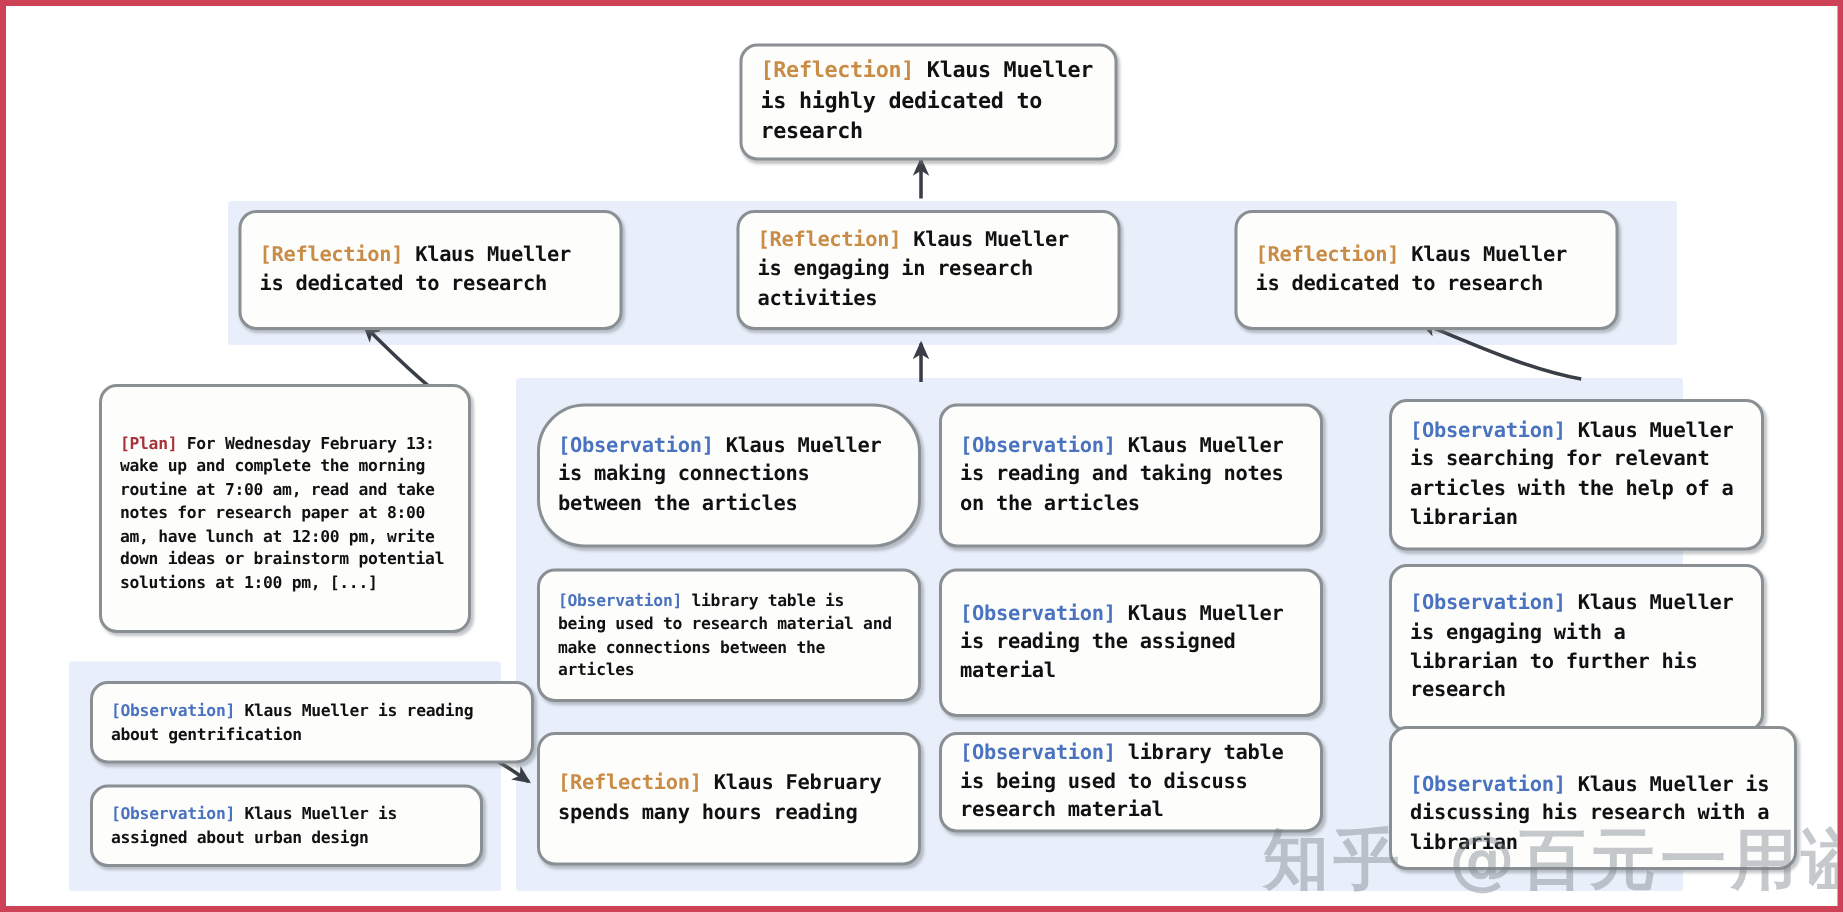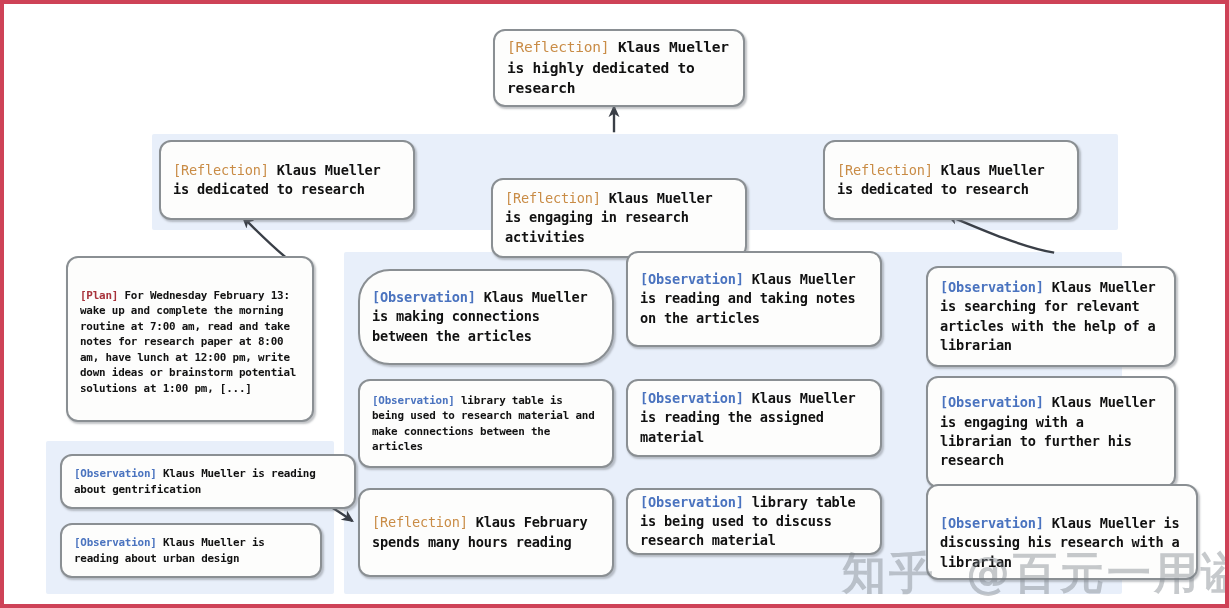--- a/index.html
+++ b/index.html
@@ -43,21 +43,21 @@
     align-items: center;
     padding: 6px 12px;
     color: #111111;
     font-weight: bold;
     line-height: 1.42;
     letter-spacing: -0.2px;
     white-space: pre-wrap;
   }
   .node .txt { display: block; width: 100%; }
 
-  .tag-reflection { color: #c98c46; font-weight: normal; }
+  .tag-reflection { color: #c98c46; font-weight: bold; }
   .tag-observation { color: #4a73bf; font-weight: bold; }
   .tag-plan { color: #a8323a; font-weight: bold; }
 
   .fs15 { font-size: 14.5px; }
   .fs14 { font-size: 13.6px; }
   .fs11 { font-size: 10.9px; }
 
   svg.arrows {
     position: absolute;
     inset: 0;
@@ -108,57 +108,57 @@
   </svg>
 
   <div class="node fs15" style="left:489px; top:25px; width:252px; height:78px;">
     <span class="txt"><span class="tag-reflection">[Reflection]</span><span> Klaus Mueller is highly dedicated to research</span></span>
   </div>
 
   <div class="node fs14" style="left:155px; top:136px; width:256px; height:80px;">
     <span class="txt"><span class="tag-reflection">[Reflection]</span><span> Klaus Mueller is dedicated to research</span></span>
   </div>
 
-  <div class="node fs14" style="left:487px; top:136px; width:256px; height:80px;margin-top:38px;">
+  <div class="node fs14" style="left:487px; top:136px; width:256px; height:80px;">
     <span class="txt"><span class="tag-reflection">[Reflection]</span><span> Klaus Mueller is engaging in research activities</span></span>
   </div>
 
   <div class="node fs14" style="left:819px; top:136px; width:256px; height:80px;">
     <span class="txt"><span class="tag-reflection">[Reflection]</span><span> Klaus Mueller is dedicated to research</span></span>
   </div>
 
   <div class="node fs11" style="left:62px; top:252px; width:248px; height:166px; align-items:center; padding-top:12px;">
     <span class="txt"><span class="tag-plan">[Plan]</span><span> For Wednesday February 13: wake up and complete the morning routine at 7:00 am, read and take notes for research paper at 8:00 am, have lunch at 12:00 pm, write down ideas or brainstorm potential solutions at 1:00 pm, [...]</span></span>
   </div>
 
   <div class="node fs11" style="left:56px; top:450px; width:296px; height:55px;">
     <span class="txt"><span class="tag-observation">[Observation]</span><span> Klaus Mueller is reading about gentrification</span></span>
   </div>
 
   <div class="node fs11" style="left:56px; top:519px; width:262px; height:55px;">
-    <span class="txt"><span class="tag-observation">[Observation]</span><span> Klaus Mueller is reading about urban design</span></span>
+    <span class="txt"><span class="tag-observation">[Observation]</span><span> Klaus Mueller is assigned about urban design</span></span>
   </div>
 
   <div class="node fs14" style="left:354px; top:265px; width:256px; height:96px;border-radius:32px;">
     <span class="txt"><span class="tag-observation">[Observation]</span><span> Klaus Mueller is making connections between the articles</span></span>
   </div>
 
   <div class="node fs11" style="left:354px; top:375px; width:256px; height:89px;">
     <span class="txt"><span class="tag-observation">[Observation]</span><span> library table is being used to research material and make connections between the articles</span></span>
   </div>
 
   <div class="node fs14" style="left:354px; top:484px; width:256px; height:89px;">
     <span class="txt"><span class="tag-reflection">[Reflection]</span><span> Klaus February spends many hours reading</span></span>
   </div>
 
-  <div class="node fs14" style="left:622px; top:247px; width:256px; height:96px;">
+  <div class="node fs14" style="left:622px; top:265px; width:256px; height:96px;">
     <span class="txt"><span class="tag-observation">[Observation]</span><span> Klaus Mueller is reading and taking notes on the articles</span></span>
   </div>
 
-  <div class="node fs14" style="left:622px; top:375px; width:256px; height:78px;">
+  <div class="node fs14" style="left:622px; top:375px; width:256px; height:99px;">
     <span class="txt"><span class="tag-observation">[Observation]</span><span> Klaus Mueller is reading the assigned material</span></span>
   </div>
 
   <div class="node fs14" style="left:622px; top:484px; width:256px; height:67px;">
     <span class="txt"><span class="tag-observation">[Observation]</span><span> library table is being used to discuss research material</span></span>
   </div>
 
   <div class="node fs14" style="left:922px; top:262px; width:250px; height:101px;">
     <span class="txt"><span class="tag-observation">[Observation]</span><span> Klaus Mueller is searching for relevant articles with the help of a librarian</span></span>
   </div>

